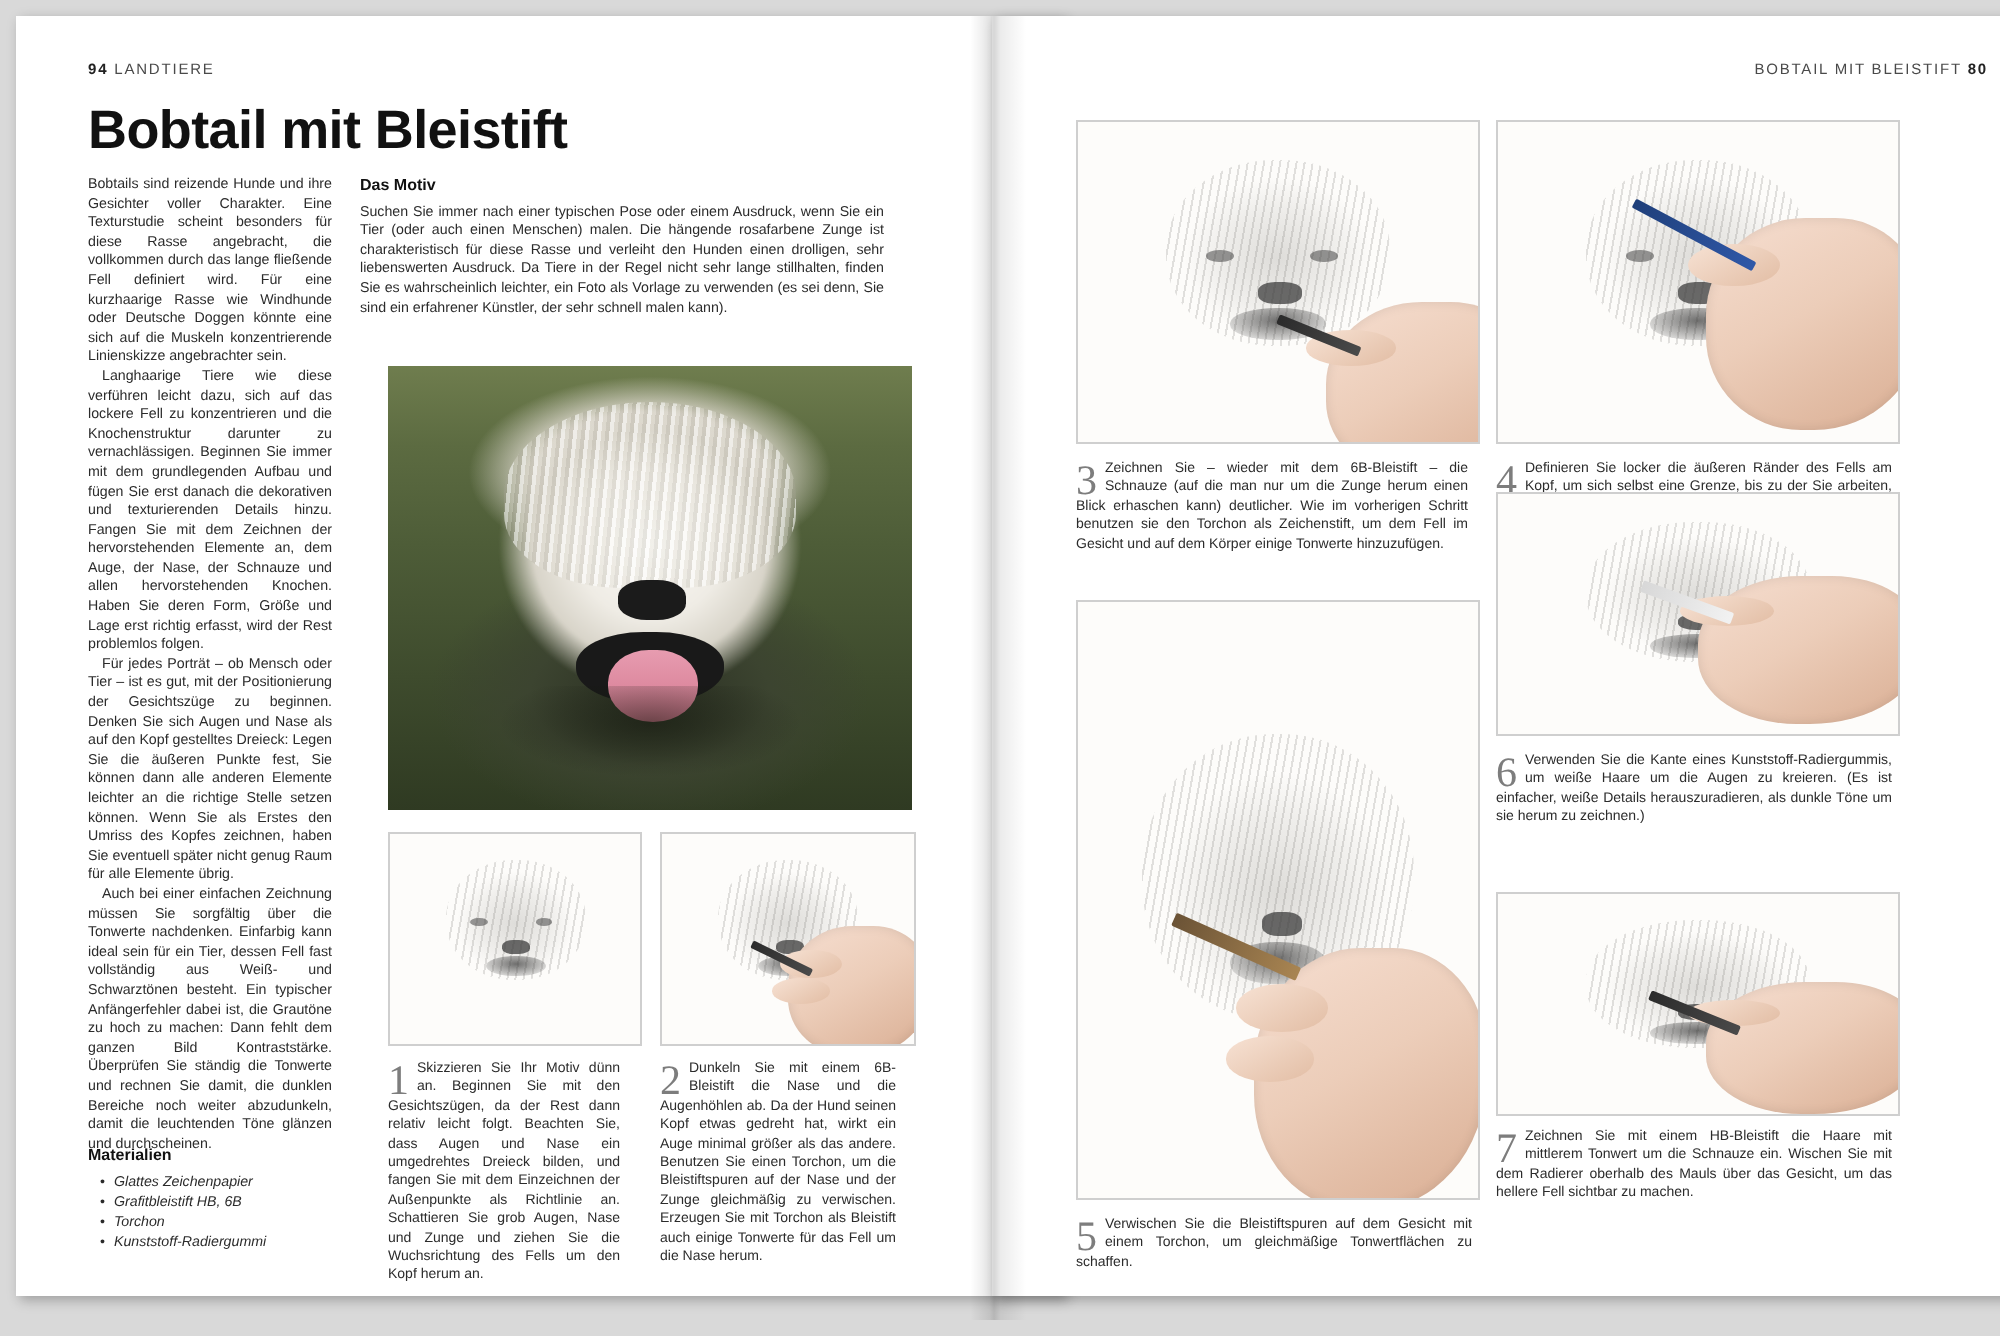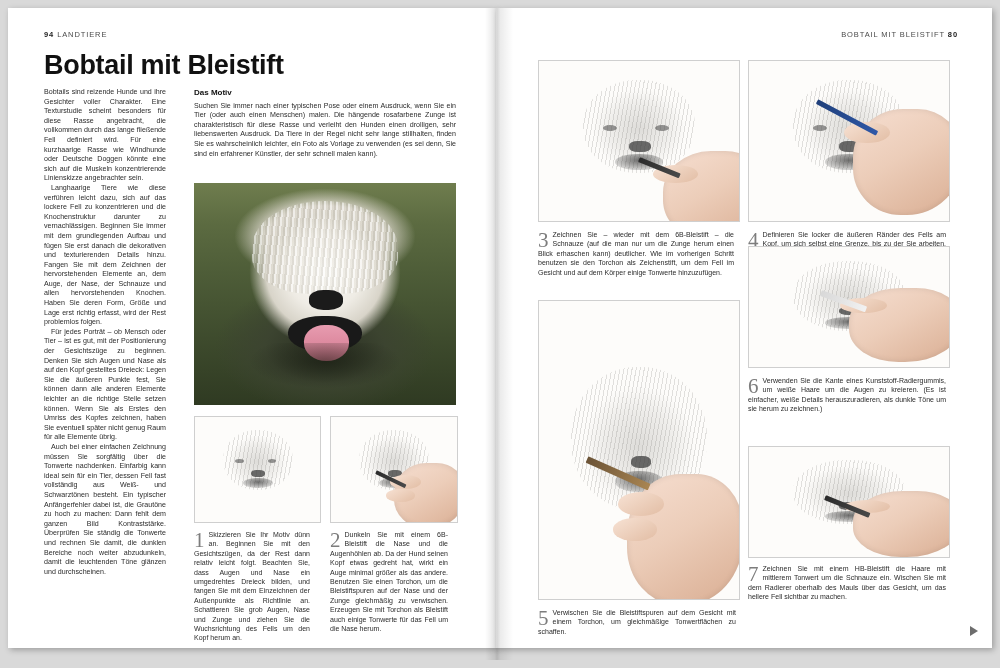--- a/index.html
+++ b/index.html
@@ -1,41 +1,41 @@
 <!DOCTYPE html>
 <html><head>
 <meta charset="utf-8">
 <style>
   html,body{margin:0;padding:0;background:#d9d9d9;}
   body{width:1000px;height:668px;font-family:"Liberation Sans",sans-serif;overflow:hidden;}
 
   .spread{position:relative;width:1000px;height:668px;background:#d9d9d9;}
 
-  .page{position:absolute;top:8px;height:640px;background:#ffffff;}
+  .page{position:absolute;top:8px;height:640px;background:#ffffff;padding-left:36px;}
   .page-left{left:8px;width:488px;box-shadow:2px 2px 6px rgba(0,0,0,.28);}
   .page-right{left:496px;width:496px;box-shadow:2px 2px 6px rgba(0,0,0,.28);}
 
   
   .gutter{position:absolute;left:470px;top:8px;width:54px;height:652px;
     background:linear-gradient(to right, rgba(0,0,0,0) 0%, rgba(0,0,0,0.00) 28%, rgba(0,0,0,0.10) 46%, rgba(0,0,0,0.16) 50%, rgba(0,0,0,0.08) 56%, rgba(0,0,0,0) 80%);
     pointer-events:none;}
 
   .runhead{position:absolute;top:22px;font-size:7.5px;letter-spacing:.9px;color:#4a4a4a;}
   .runhead .pg{font-weight:bold;color:#222;}
   .runhead-left{left:36px;}
   .runhead-right{right:34px;}
 
   .title{position:absolute;left:36px;top:42px;font-size:27px;font-weight:bold;color:#111;letter-spacing:-.3px;}
 
   
   .col{position:absolute;font-size:7.1px;line-height:9.6px;color:#2b2b2b;text-align:justify;}
   .col p{margin:0 0 0 0;text-indent:0;}
   .col p + p{text-indent:7px;}
   .col1{left:36px;top:80px;width:122px;}
-  .col2{left:186px;top:80px;width:262px;}
+  .col2{left:172px;top:80px;width:262px;}
 
   .subhead{font-size:8px;font-weight:bold;color:#111;margin-bottom:4px;}
 
   .materials{position:absolute;left:36px;top:565px;width:130px;font-size:7.1px;line-height:10px;color:#2b2b2b;}
   .materials .mh{font-weight:bold;font-size:8px;color:#111;margin-bottom:3px;}
   .materials ul{margin:0;padding-left:8px;list-style:none;}
   .materials li{position:relative;padding-left:5px;font-style:italic;}
   .materials li:before{content:"•";position:absolute;left:-2px;top:0;font-style:normal;}
 
   
@@ -117,20 +117,29 @@
       <div class="dogphoto">
         <div class="dog-head"></div>
         <div class="dog-fringe"></div>
         <div class="dog-nose"></div>
         <div class="dog-mouth"></div>
         <div class="dog-tongue"></div>
         <div class="dog-shadow"></div>
       </div>
     </div>
 
+    <div class="materials">
+      <div class="mh">Materialien</div>
+      <ul>
+        <li>Glattes Zeichenpapier</li>
+        <li>Grafitbleistift HB, 6B</li>
+        <li>Torchon</li>
+        <li>Kunststoff-Radiergummi</li>
+      </ul>
+    </div>
 
     <div class="ph-frame" style="left:186px;top:408px;width:125px;height:105px;">
       <div class="sketch">
         <div class="sk-head"></div>
         <div class="sk-hatch"></div>
         <div class="sk-eye l"></div>
         <div class="sk-eye r"></div>
         <div class="sk-nose"></div>
         <div class="sk-mouth"></div>
       </div>

